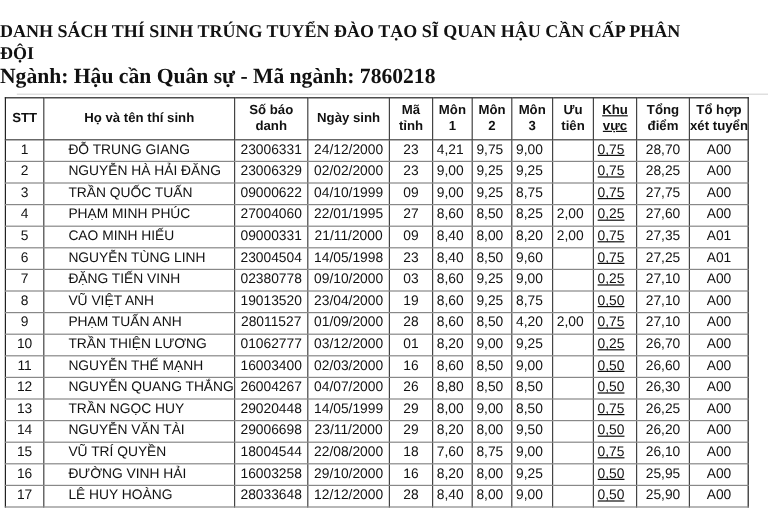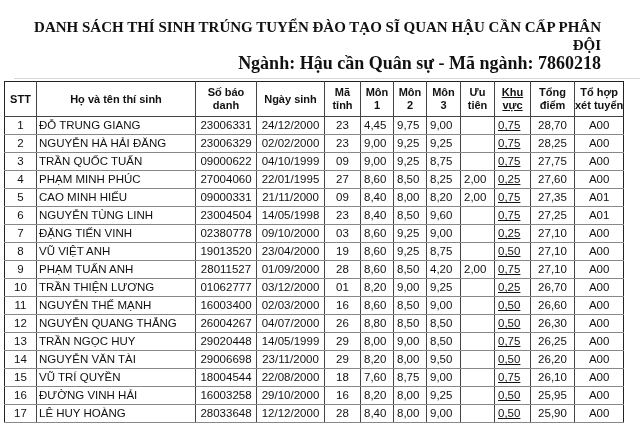--- a/index.html
+++ b/index.html
@@ -1,40 +1,40 @@
 <!DOCTYPE html>
 <html><head>
 <meta charset="utf-8">
 <style>
   html, body { margin: 0; padding: 0; background: #ffffff; }
   body { width: 640px; height: 435px; overflow: hidden; position: relative; }
   .title-block {
     position: absolute; left: 0; top: 18px; width: 584px;
-    text-align: right; font-family: "Liberation Serif", serif; font-weight: bold; color: #111; margin-left: 17px;
+    text-align: left; font-family: "Liberation Serif", serif; font-weight: bold; color: #111;
   }
   .title-block .t1 { font-size: 15px; line-height: 18px; letter-spacing: 0px; }
   .title-block .t2 { font-size: 18px; line-height: 18px; }
   .title-block .t3 { font-size: 14px; line-height: 18px; }
   .gray-line {
     position: absolute; left: 14px; top: 78px; width: 626px; height: 1px; background: #d8d8d8;
   }
   table {
     position: absolute; left: 4px; top: 81px;
     border-collapse: collapse; table-layout: fixed;
     font-family: "Liberation Sans", sans-serif; font-size: 11.5px; color: #111;
   }
   th, td {
     border: 1px solid #444; padding: 0; white-space: nowrap; overflow: hidden;
   }
   th {
     font-weight: bold; text-align: center; font-size: 11px; line-height: 13px; height: 34px;
     border-top: 1.5px solid #222;
   }
   td { height: 17px; line-height: 17px; text-align: center; }
-  td.name { text-align: left; padding-left: 2px; }
+  td.name { text-align: left; padding-left: 20px; }
   td.score { text-align: left; padding-left: 3px; }
   tr.row td { border-top: 1px solid #888; border-bottom: 1px solid #888; }
   td.c-stt, th.c-stt { border-left: 1.5px solid #222; }
   td.c-name, th.c-name { border-left: 1.5px solid #222; }
   td.c-sbd, th.c-sbd { border-left: 1.5px solid #222; }
   td.c-dob, th.c-dob { border-left: 1.5px solid #222; }
   td.c-tinh, th.c-tinh { border-left: 1.5px solid #222; }
   td.c-m1, th.c-m1 { border-left: 1.5px solid #222; }
   td.c-m2, th.c-m2 { border-left: 1.5px solid #222; }
   td.c-m3, th.c-m3 { border-left: 1.5px solid #222; }
@@ -83,21 +83,21 @@
       <th class="c-th"><span>Tổ hợp</span><br><span>xét tuyển</span></th>
     </tr>
   </thead>
   <tbody id="tbody">
       <tr class="row">
         <td class="c-stt">1</td>
         <td class="c-name name">ĐỖ TRUNG GIANG</td>
         <td class="c-sbd">23006331</td>
         <td class="c-dob">24/12/2000</td>
         <td class="c-tinh">23</td>
-        <td class="c-m1 score">4,45</td>
+        <td class="c-m1 score">4,21</td>
         <td class="c-m2 score">9,75</td>
         <td class="c-m3 score">9,00</td>
         <td class="c-ut score"></td>
         <td class="c-kv score">0,75</td>
         <td class="c-tong">28,70</td>
         <td class="c-th">A00</td>
       </tr>
       <tr class="row">
         <td class="c-stt">2</td>
         <td class="c-name name">NGUYỄN HÀ HẢI ĐĂNG</td>

